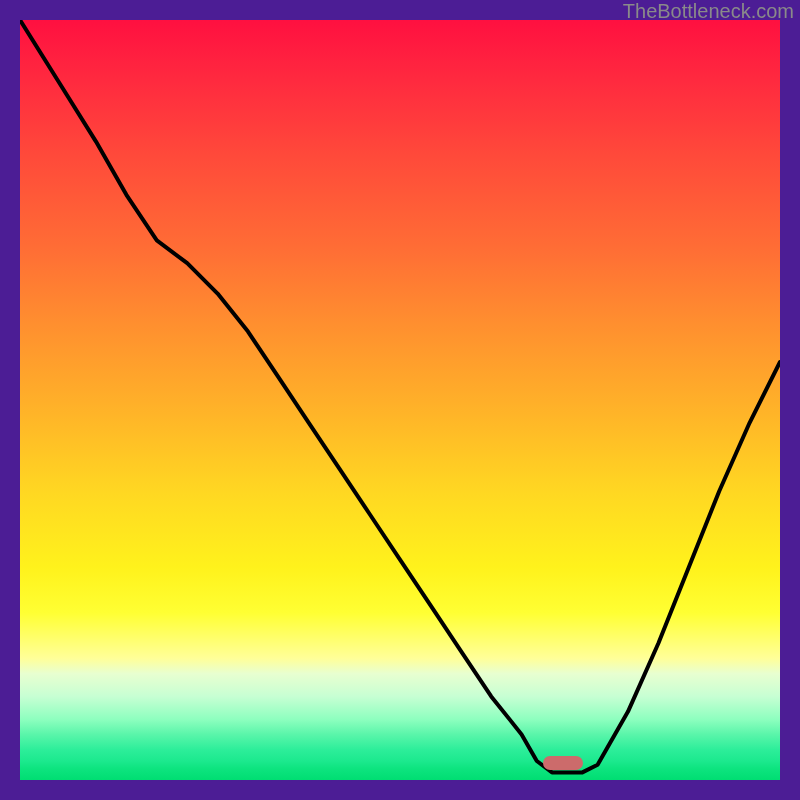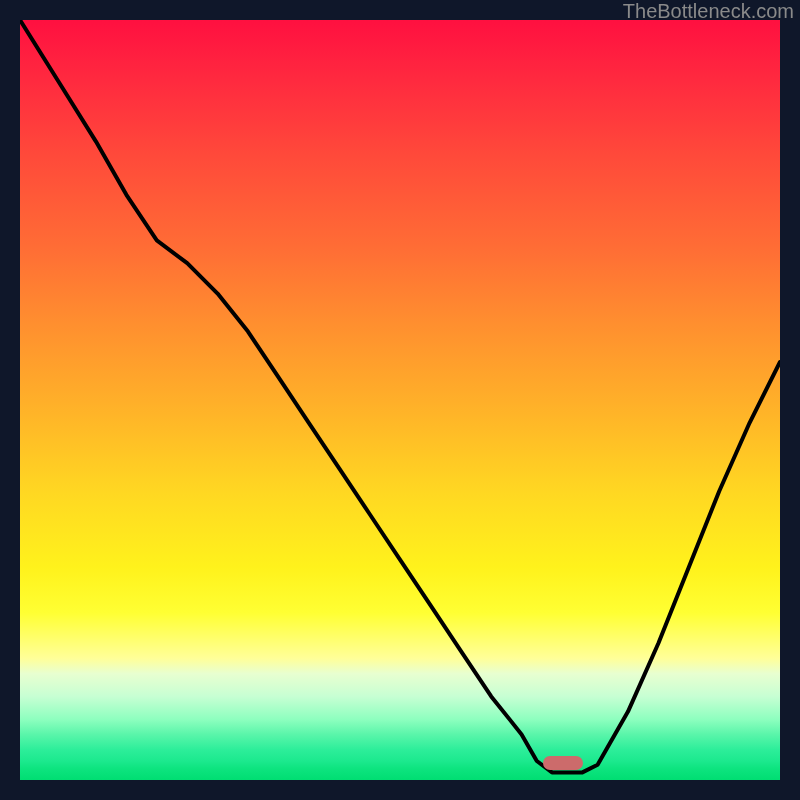--- a/index.html
+++ b/index.html
@@ -9,21 +9,21 @@
     height: 800px;
     background: #fff;
     overflow: hidden;
   }
   .frame {
     position: absolute;
     left: 0;
     top: 0;
     width: 800px;
     height: 800px;
-    background: #0f172a;
+    background: #4c1d95;
   }
   .plot {
     position: absolute;
     left: 20px;
     top: 20px;
     width: 760px;
     height: 760px;
     
     background: linear-gradient(
       to bottom,

